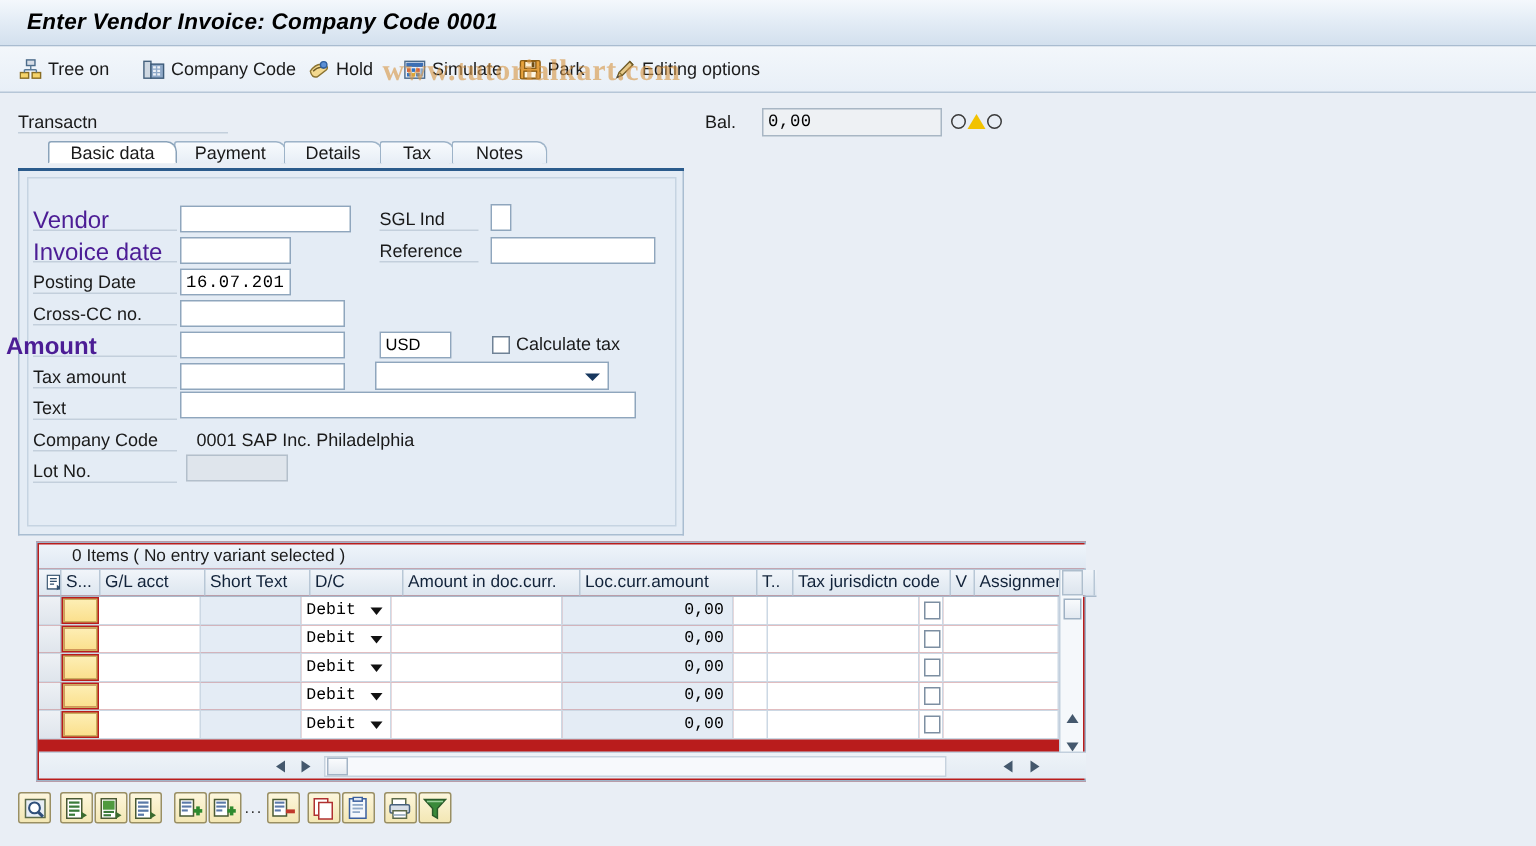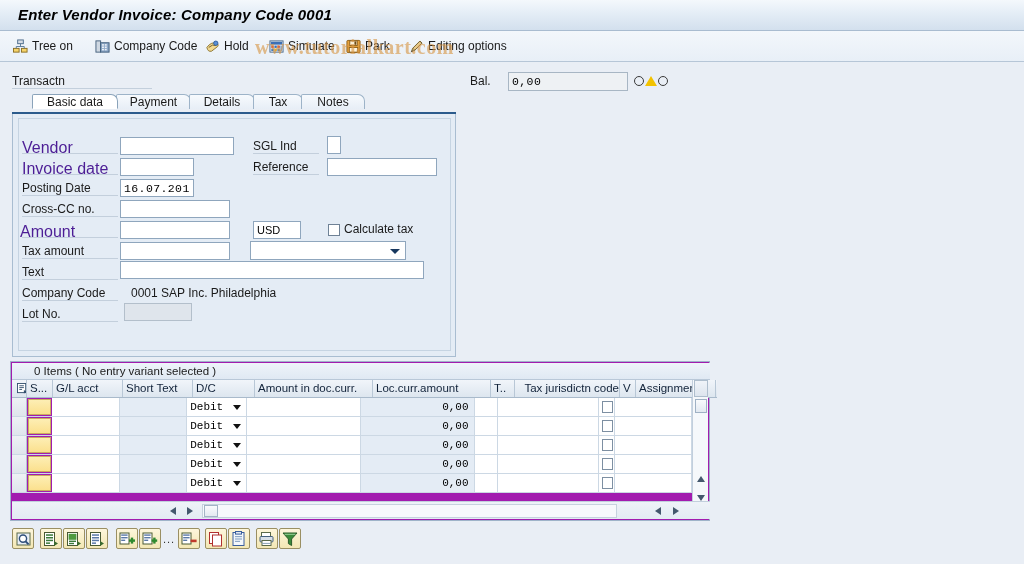--- a/index.html
+++ b/index.html
@@ -91,22 +91,22 @@
     box-sizing:border-box;border:1px solid #c6d4e2;background:#e4ecf5;
   }
   .lbl-link{position:absolute;font-size:16px;color:#4c1d95;white-space:nowrap;}
   .underlbl{position:absolute;height:1px;background:#c3cfdc;}
 
   .chk{position:absolute;width:12px;height:12px;box-sizing:border-box;background:#fff;border:1px solid #6f8296;}
   .chklbl{position:absolute;font-size:12px;color:#1a1a1a;white-space:nowrap;}
 
   
   .gridwrap{
-    position:absolute;left:10px;top:361px;width:700px;height:160px;
-    box-sizing:border-box;background:#a21caf;border:1px solid #9fb4c9;
+    position:absolute;left:24px;top:361px;width:700px;height:160px;
+    box-sizing:border-box;background:#b91c1c;border:1px solid #9fb4c9;
   }
   .gridtitle{
     position:absolute;left:1px;top:1px;width:698px;height:17px;
     background:linear-gradient(to bottom,#eef4fa,#e0e9f3);
     border-bottom:1px solid #b9c8d8;
     font-size:11.5px;color:#1a1a1a;padding-left:22px;line-height:17px;box-sizing:border-box;
     white-space:nowrap;
   }
   .gridhdr{
     position:absolute;left:1px;top:18px;height:18px;
@@ -292,21 +292,21 @@
   <input class="fld" style="left: 120px; top: 158px; width: 74px; height: 18px;" value="">
 
   <div class="lbl-plain" style="left:22px;top:181px;">Posting Date</div>
   <div class="underlbl" style="left:22px;top:195px;width:96px;"></div>
   <input class="fld mono" style="left: 120px; top: 179px; width: 74px; height: 18px;" value="16.07.2018">
 
   <div class="lbl-plain" style="left:22px;top:202px;">Cross-CC no.</div>
   <div class="underlbl" style="left:22px;top:216px;width:96px;"></div>
   <input class="fld" style="left: 120px; top: 200px; width: 110px; height: 18px;" value="">
 
-  <div class="lbl-link" style="left:20px;top:223px;">Amount</div>
+  <div class="lbl-link" style="left:4px;top:223px;font-weight:bold;">Amount</div>
   <div class="underlbl" style="left:22px;top:237px;width:96px;"></div>
   <input class="fld" style="left: 120px; top: 221px; width: 110px; height: 18px;" value="">
 
   <div class="lbl-plain" style="left:22px;top:244px;">Tax amount</div>
   <div class="underlbl" style="left:22px;top:258px;width:96px;"></div>
   <input class="fld" style="left: 120px; top: 242px; width: 110px; height: 18px;" value="">
 
   <div class="lbl-plain" style="left:22px;top:265px;">Text</div>
   <div class="underlbl" style="left:22px;top:279px;width:96px;"></div>
   <input class="fld" style="left: 120px; top: 261px; width: 304px; height: 18px;" value="">
@@ -346,21 +346,21 @@
             <path d="M2.5 3h5M2.5 5h5M2.5 7h3" stroke="#33506d"></path>
             <path d="M7.5 7.5l3 2-3 2z" fill="#33506d"></path>
           </svg></div>
         <div class="hcell" style="width: 26px;"><span>S...</span></div>
         <div class="hcell" style="width: 70px;"><span>G/L acct</span></div>
         <div class="hcell" style="width: 70px;"><span>Short Text</span></div>
         <div class="hcell" style="width: 62px;"><span>D/C</span></div>
         <div class="hcell" style="width: 118px;"><span>Amount in doc.curr.</span></div>
         <div class="hcell" style="width: 118px;"><span>Loc.curr.amount</span></div>
         <div class="hcell" style="width: 24px;"><span>T..</span></div>
-        <div class="hcell" style="width: 105px; text-align: right;"><span>Tax jurisdictn code</span></div>
+        <div class="hcell" style="width: 105px;"><span>Tax jurisdictn code</span></div>
         <div class="hcell" style="width: 16px;"><span>V</span></div>
         <div class="hcell" style="width: 80px;"><span>Assignment</span></div>
       </div>
 
     <div class="rowsarea" id="rowsarea">
         <div class="grow">
           <div class="gcell sel" style="width: 15px;"></div>
           <div class="gcell yellow" style="width: 24px;"></div>
           <div class="gcell" style="width: 70px;"><span></span></div>
           <div class="gcell alt" style="width: 70px;"><span></span></div>

